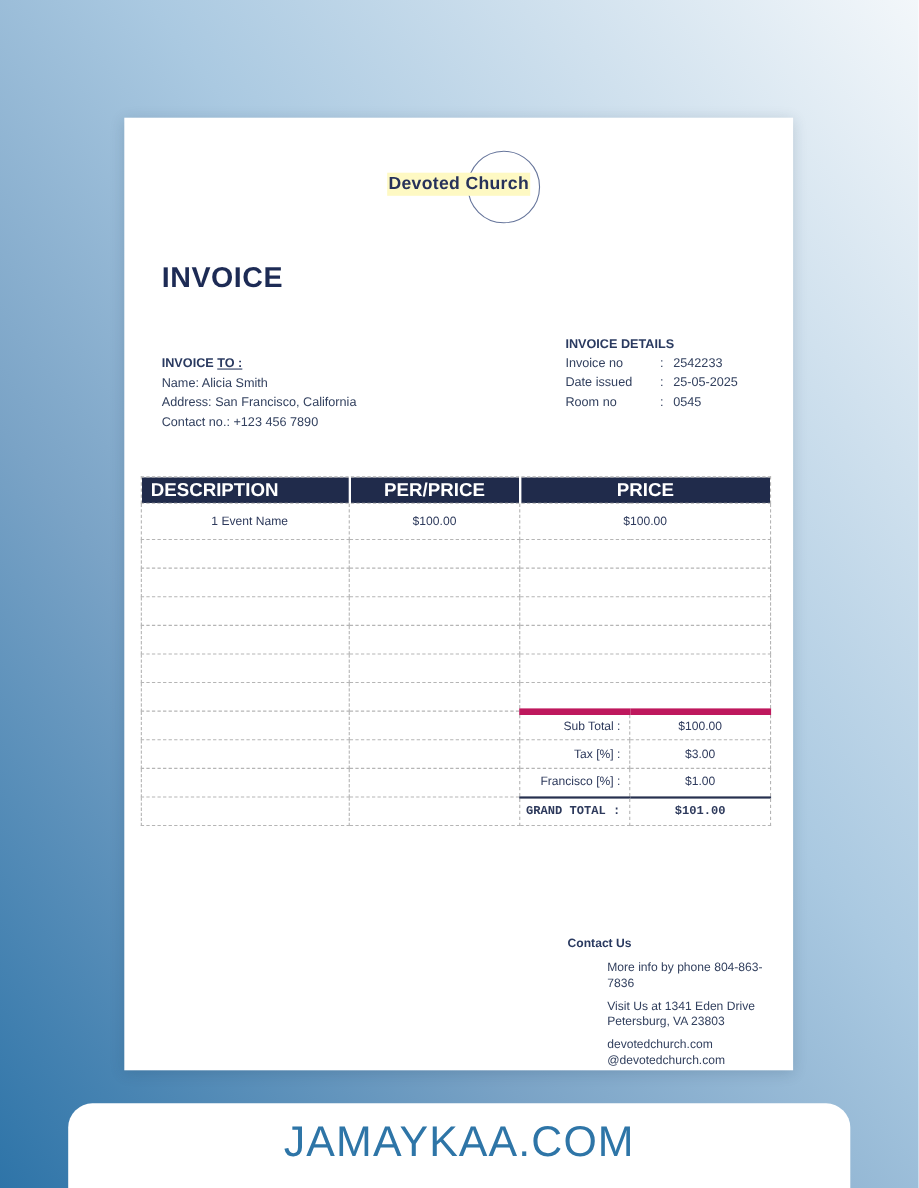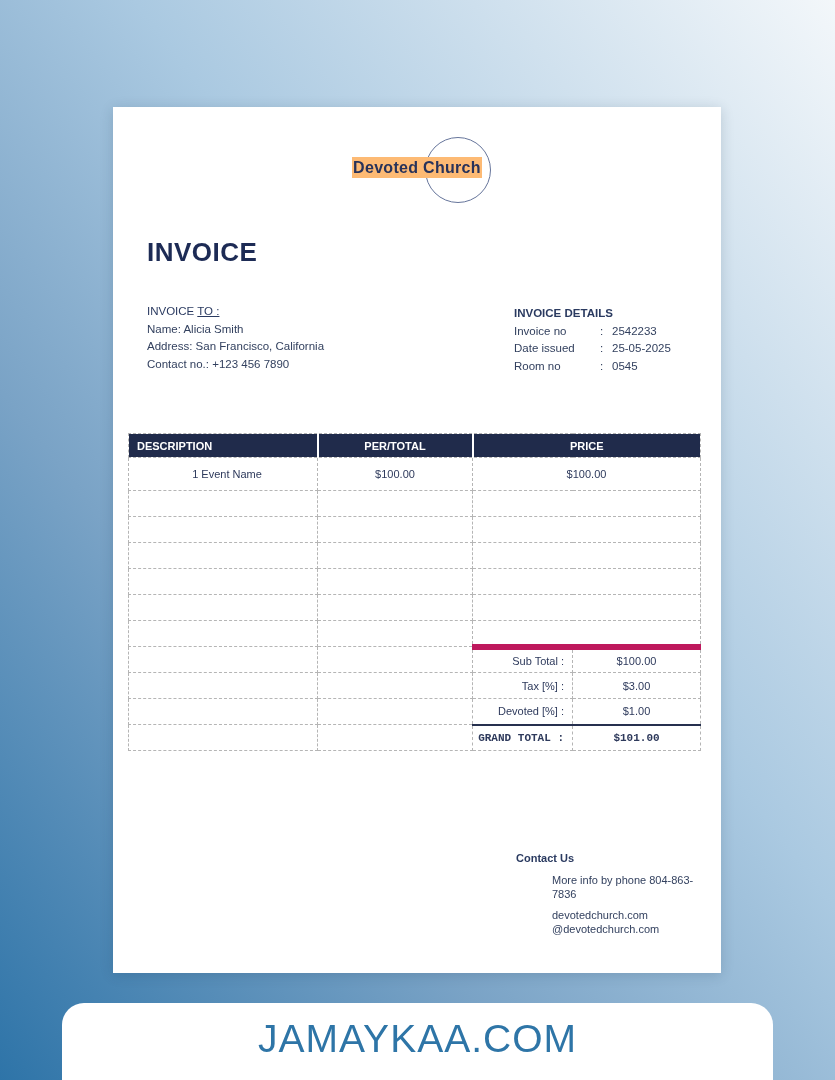--- a/index.html
+++ b/index.html
@@ -26,51 +26,51 @@
     position: absolute; left: 312px; top: 0;
     width: 66px; height: 66px; border-radius: 50%;
     border: 1px solid #66759b;
   }
   .logo-text {
     position: absolute; left: 0; top: 22px; width: 100%;
     text-align: center;
     font-size: 16px; font-weight: bold; letter-spacing: .3px;
     color: #27325a;
   }
-  .logo-text span { background: #fdba74; padding: 2px 1px; }
+  .logo-text span { background: #fef9c3; padding: 2px 1px; }
 
   
   .doc-title {
     position: absolute; left: 34px; top: 130px;
     font-size: 26px; font-weight: 800; letter-spacing: .5px;
     color: #1d2b55;
   }
 
   
   .inv-to { position: absolute; left: 34px; top: 196px; width: 260px;
     font-size: 11.5px; color: #33415f; line-height: 17.5px; }
-  .inv-to .head { font-weight: normal; color: #2a3a60; }
+  .inv-to .head { font-weight: bold; color: #2a3a60; margin-top: 20px; }
   .inv-to .head .ul { text-decoration: underline; }
   .inv-details { position: absolute; left: 401px; top: 198px; width: 190px;
     font-size: 11.5px; color: #33415f; line-height: 17.5px; }
   .inv-details .head { font-weight: bold; color: #2a3a60; margin-bottom: 0; }
   .det-row { display: flex; }
   .det-row .lbl { width: 86px; }
   .det-row .sep { width: 12px; }
 
   
   table.items {
     position: absolute; left: 15px; top: 326px;
     width: 572px; border-collapse: collapse; table-layout: fixed;
     font-size: 11px; color: #2e3a5c;
   }
   table.items td, table.items th { border: 1px dashed #b5b5b5; overflow: hidden; }
   table.items th {
     background: #202b4b; color: #ffffff;
-    font-size: 11px; font-weight: bold; height: 24px;
+    font-size: 17px; font-weight: bold; height: 24px;
     border: 1px dashed #b5b5b5;
   }
   th.h-desc { text-align: left; padding-left: 8px; }
   th.h-sep  { border-left: 2px solid #ffffff !important; }
   td.c-desc { text-align: center; padding-left: 8px; }
   td.c-mid, td.c-price { text-align: center; }
   tr.data-row td { height: 33px; }
   tr.empty td { height: 26px; }
   tr.totals td { height: 26px; }
   td.total-label { text-align: right; padding-right: 8px; color: #2e3a5c; }
@@ -140,21 +140,21 @@
   <table class="items">
     <colgroup>
         <col style="width:189px">
         <col style="width:155px">
         <col style="width:100px">
         <col style="width:128px">
       </colgroup>
     <tbody>
         <tr>
       <th class="h-desc">DESCRIPTION</th>
-      <th class="h-sep">PER/TOTAL</th>
+      <th class="h-sep">PER/PRICE</th>
       <th class="h-sep" colspan="2">PRICE</th>
     </tr>
     <tr class="data-row">
       <td class="c-desc">1 Event Name</td>
       <td class="c-mid">$100.00</td>
       <td class="c-price" colspan="2">$100.00</td>
     </tr>
     <tr class="empty">
           <td></td>
           <td></td>
@@ -193,35 +193,36 @@
     </tr>
     <tr class="totals">
       <td></td>
           <td></td>
       <td class="total-label">Tax [%] :</td>
       <td class="total-value">$3.00</td>
     </tr>
     <tr class="totals">
       <td></td>
           <td></td>
-      <td class="total-label">Devoted [%] :</td>
+      <td class="total-label">Francisco [%] :</td>
       <td class="total-value">$1.00</td>
     </tr>
     <tr class="totals t-grand">
       <td></td>
           <td></td>
       <td class="total-label">GRAND TOTAL :</td>
       <td class="total-value">$101.00</td>
     </tr>
   </tbody>
     </table>
 
   <div class="contact">
     <div class="head">Contact Us</div>
     <p>More info by phone 804-863-7836</p>
+    <p><span>Visit Us at 1341 Eden Drive</span><br><span>Petersburg, VA 23803</span></p>
     <p><span>devotedchurch.com</span><br><span>@devotedchurch.com</span></p>
   </div>
 
 </div>
 
 <div class="brand-bar">
   <div class="brand-text">JAMAYKAA.COM</div>
 </div>
 
 </body></html>

